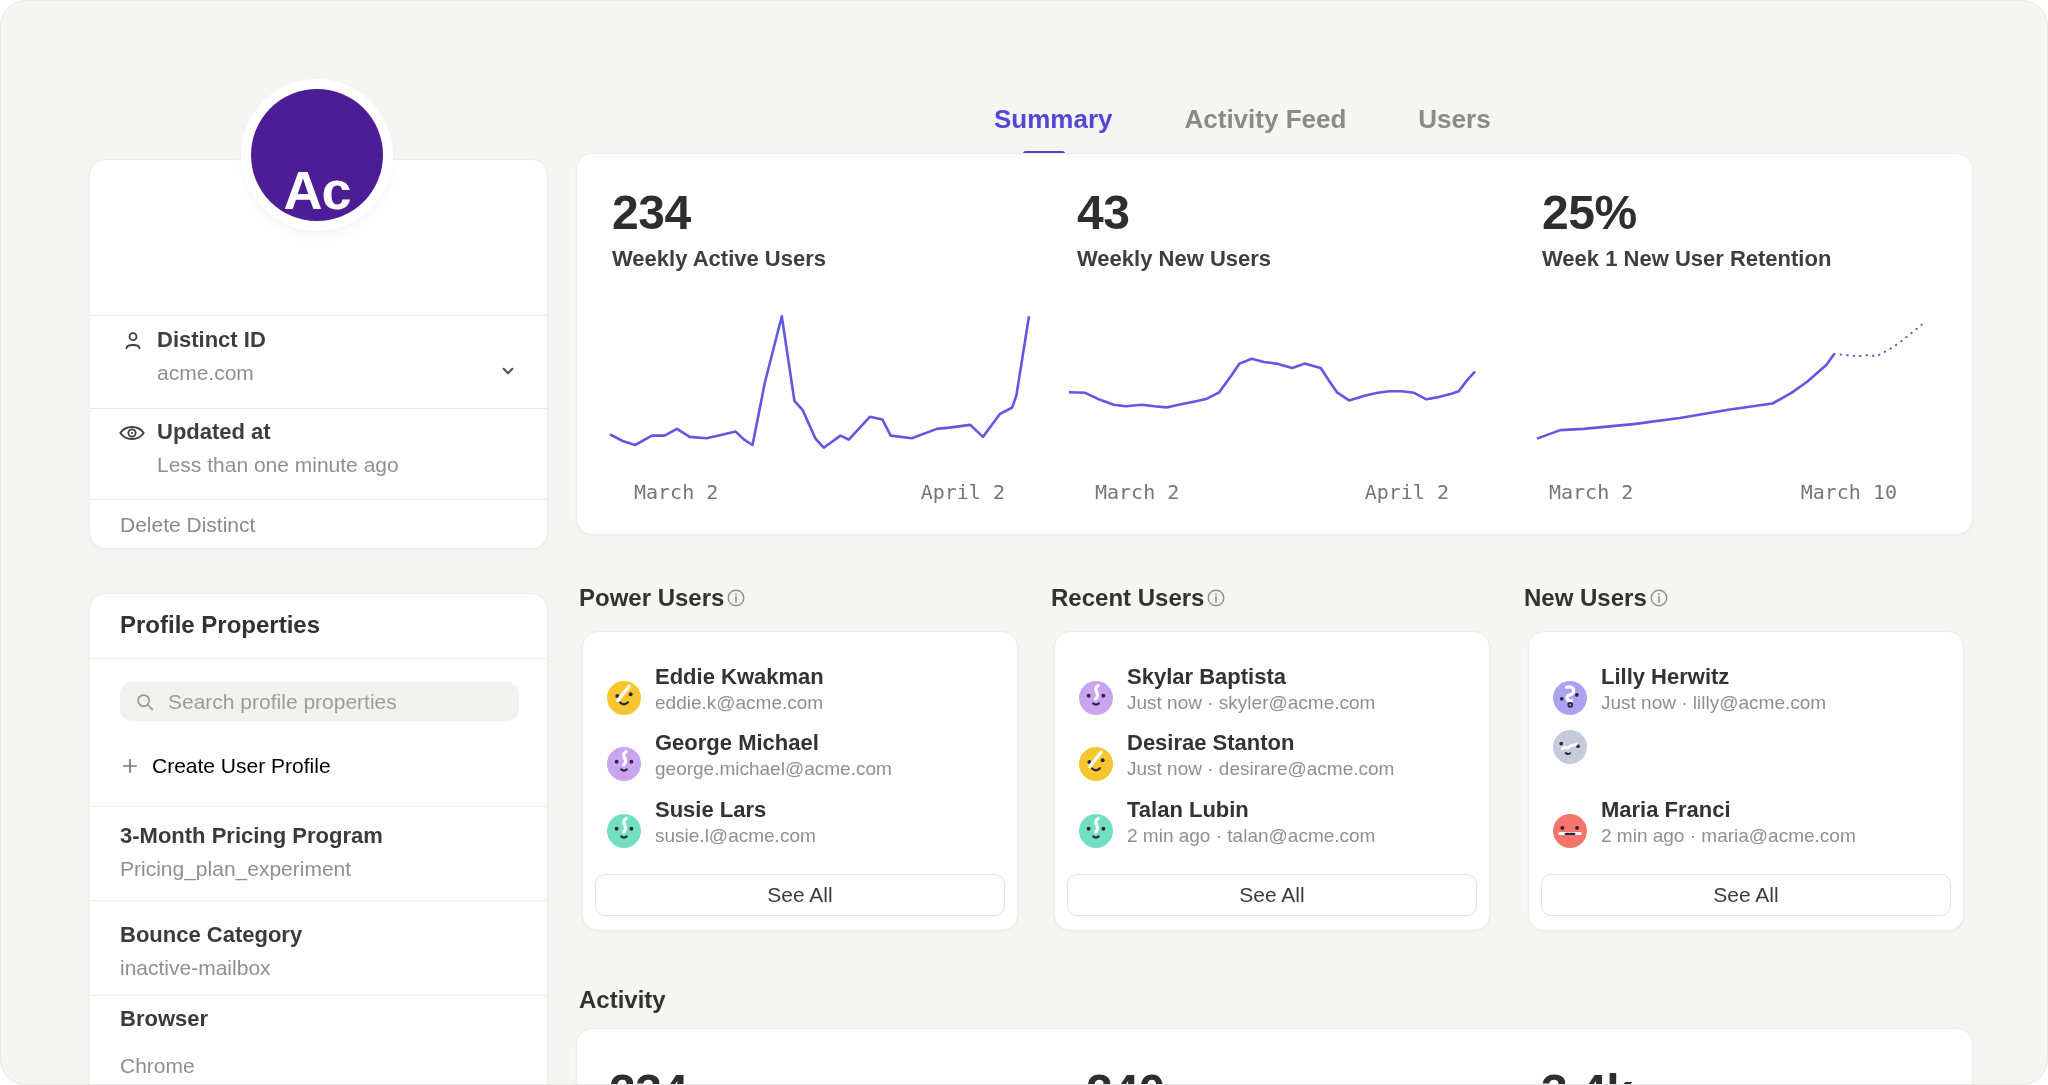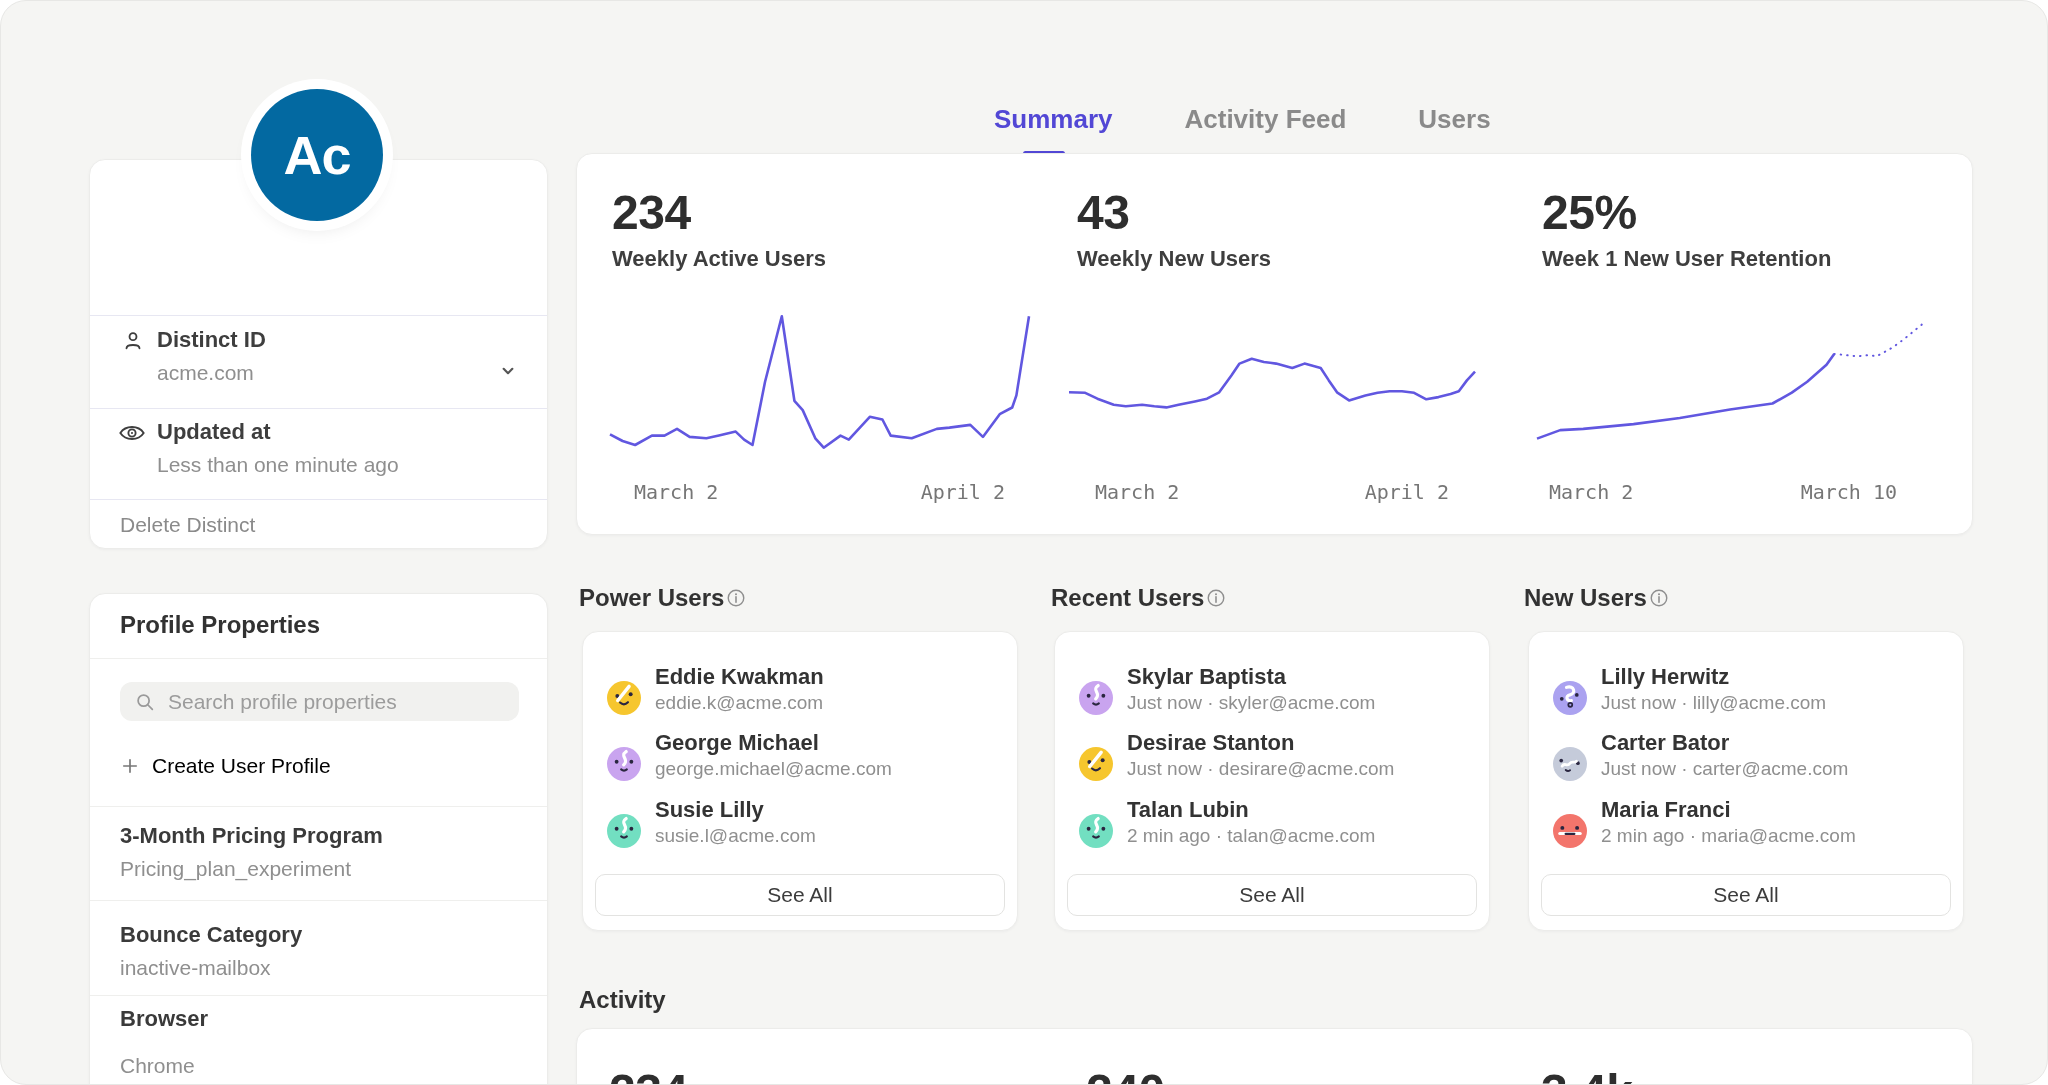--- a/index.html
+++ b/index.html
@@ -63,21 +63,21 @@
     display:flex; align-items:center; justify-content:center;
     font-size:21px; font-weight:500; color:#3C3C3C; cursor:pointer; }
 
   .activity-num { position:absolute; top:35px; font-size:48px; font-weight:700;
     color:#2E2E2E; letter-spacing:-0.5px; }
   .muted-btn { color:#8A8A8A; font-size:21px; cursor:pointer; }
 </style>
 </head>
 <body>
 
-<div class="company-avatar" style="background: #0369a1;">
+<div class="company-avatar" style="background: #4c1d95; align-items: flex-end;">
   <span>Ac</span>
 </div>
 
 <div class="card" style="left:88px; top:158px; width:459px; height:390px;">
   <div class="divider lav" style="top:155px;"></div>
 
   <svg class="icon-svg abs" style="left:30px; top:168px;" width="26" height="26" viewBox="0 0 24 24">
     <circle cx="12" cy="8" r="3.2" fill="none" stroke="#3E3E3E" stroke-width="1.7"></circle>
     <path d="M6,18.8 C6,14.6 18,14.6 18,18.8" fill="none" stroke="#3E3E3E" stroke-width="1.7" stroke-linecap="round"></path>
   </svg>
@@ -225,21 +225,21 @@
       </span>
   </div>
   <div class="user-row" style="top:165px;">
     <span class="avatar" style="background: rgb(114, 223, 193);"><svg width="34" height="34" viewBox="0 0 24 24">
           <circle cx="6.8" cy="10.4" r="1.35" fill="#2A2640"></circle>
           <circle cx="17.2" cy="10.4" r="1.35" fill="#2A2640"></circle>
           <path d="M13.5,3.2 C8.5,6.5 16,8.5 11.8,12.6" stroke="#fff" stroke-width="2.3" fill="none" stroke-linecap="round"></path>
           <path d="M10,15.8 Q12,17.5 14,15.8" stroke="#2A2640" stroke-width="1.5" fill="none" stroke-linecap="round"></path>
         </svg></span>
     <span class="user-text">
-        <div class="user-name">Susie Lilly</div>
+        <div class="user-name">Susie Lars</div>
     <div class="user-detail">susie.l@acme.com</div>
       </span>
   </div>
   <div class="see-all">See All</div>
 </div>
 
 <div class="card" style="left:1053px; top:630px; width:436px; height:300px;">
   <div class="user-row" style="top:32px;">
     <span class="avatar" style="background: rgb(201, 164, 239);"><svg width="34" height="34" viewBox="0 0 24 24">
           <circle cx="6.8" cy="10.4" r="1.35" fill="#2A2640"></circle>
@@ -292,24 +292,20 @@
     <div class="user-detail">Just now · lilly@acme.com</div>
       </span>
   </div>
   <div class="user-row" style="top:98px;">
     <span class="avatar" style="background: rgb(197, 203, 218);"><svg width="34" height="34" viewBox="0 0 24 24">
           <circle cx="5.8" cy="9.6" r="1.3" fill="#2A2640"></circle>
           <circle cx="17.6" cy="11.4" r="1.3" fill="#2A2640"></circle>
           <path d="M6.5,13.5 C8,10.5 10,14.5 12,11.5 C13.2,9.7 15,11.5 16.5,10" stroke="#fff" stroke-width="2" fill="none" stroke-linecap="round"></path>
           <path d="M9,16.2 Q10.5,17.6 12,16.4" stroke="#2A2640" stroke-width="1.4" fill="none" stroke-linecap="round"></path>
         </svg></span>
-    <span class="user-text">
-        <div class="user-name">Carter Bator</div>
-    <div class="user-detail">Just now · carter@acme.com</div>
-      </span>
   </div>
   <div class="user-row" style="top:165px;">
     <span class="avatar" style="background: rgb(243, 117, 108);"><svg width="34" height="34" viewBox="0 0 24 24">
           <circle cx="6.6" cy="9.8" r="1.4" fill="#2A2640"></circle>
           <circle cx="17" cy="9.8" r="1.4" fill="#2A2640"></circle>
           <path d="M4.8,13.8 L19.2,13.8" stroke="#fff" stroke-width="2.2" stroke-linecap="round"></path>
           <path d="M9,14 L15,14" stroke="#2A2640" stroke-width="1.7" stroke-linecap="round"></path>
         </svg></span>
     <span class="user-text">
         <div class="user-name">Maria Franci</div>

